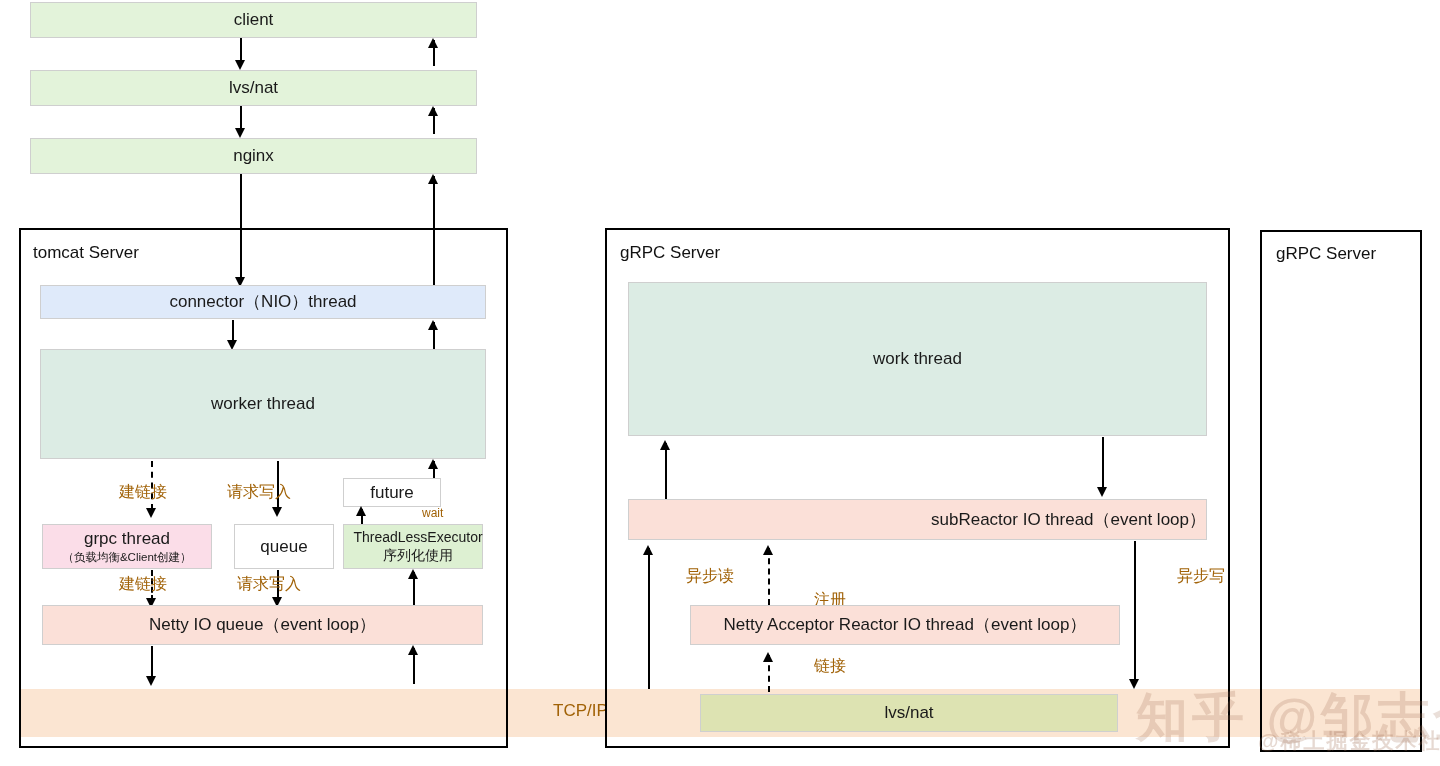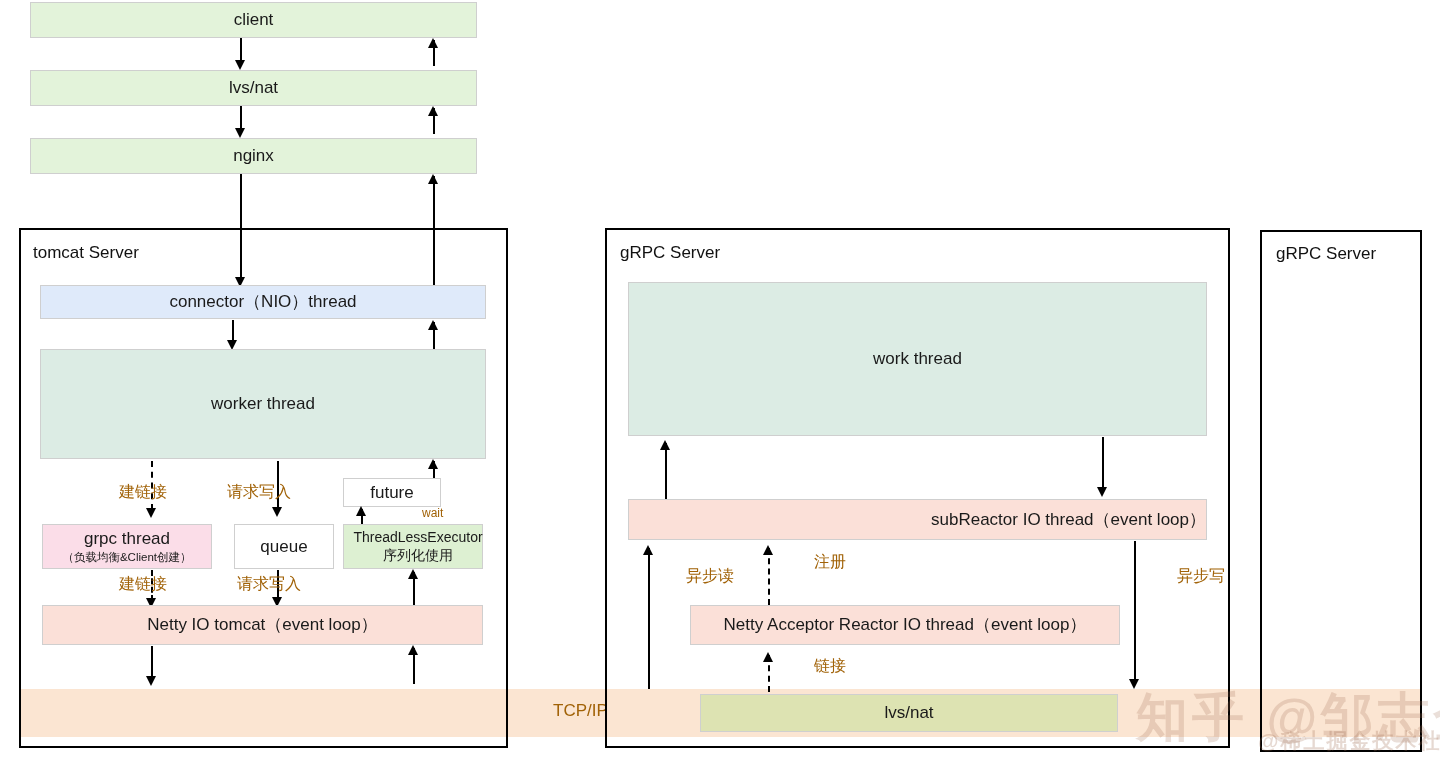--- a/index.html
+++ b/index.html
@@ -141,21 +141,21 @@
   <div class="flabel" style="left:85px;top:574px;">建链接</div>
 
   <div class="vline" style="left:277px;top:570px;height:30px;"></div>
   <div class="head-down" style="left:272px;top:597px;"></div>
   <div class="flabel" style="left:203px;top:574px;">请求写入</div>
 
   <div class="vline" style="left:413px;top:572px;height:33px;"></div>
   <div class="head-up" style="left:408px;top:569px;"></div>
 
   <div class="box fbox salmon" style="left:42px;top:605px;width:441px;height:40px;">
-    <span class="lbl">Netty IO tomcat（event loop）</span>
+    <span class="lbl">Netty IO queue（event loop）</span>
   </div>
 
   <div class="vline" style="left:151px;top:646px;height:32px;"></div>
   <div class="head-down" style="left:146px;top:676px;"></div>
 
   <div class="vline" style="left:413px;top:648px;height:36px;"></div>
   <div class="head-up" style="left:408px;top:645px;"></div>
 
   <div class="container" style="left:605px;top:228px;width:625px;height:520px;"></div>
   <div class="ctitle" style="left:620px;top:243px;">gRPC Server</div>
@@ -173,21 +173,21 @@
   <div class="box fbox salmon" style="left:628px;top:499px;width:579px;height:41px;align-items:flex-end;">
     <span class="lbl">subReactor IO thread（event loop）</span>
   </div>
 
   <div class="vline" style="left:648px;top:548px;height:141px;"></div>
   <div class="head-up" style="left:643px;top:545px;"></div>
   <div class="flabel" style="left:652px;top:566px;">异步读</div>
 
   <div class="vdash" style="left:768px;top:548px;height:57px;"></div>
   <div class="head-up" style="left:763px;top:545px;"></div>
-  <div class="flabel" style="left:780px;top:552px;">注册</div>
+  <div class="flabel" style="left:780px;top:590px;">注册</div>
 
   <div class="vline" style="left:1134px;top:541px;height:140px;"></div>
   <div class="head-down" style="left:1129px;top:679px;"></div>
   <div class="flabel" style="left:1143px;top:566px;">异步写</div>
 
   <div class="box fbox salmon" style="left:690px;top:605px;width:430px;height:40px;">
     <span class="lbl">Netty Acceptor Reactor IO thread（event loop）</span>
   </div>
 
   <div class="vdash" style="left:768px;top:655px;height:37px;"></div>

